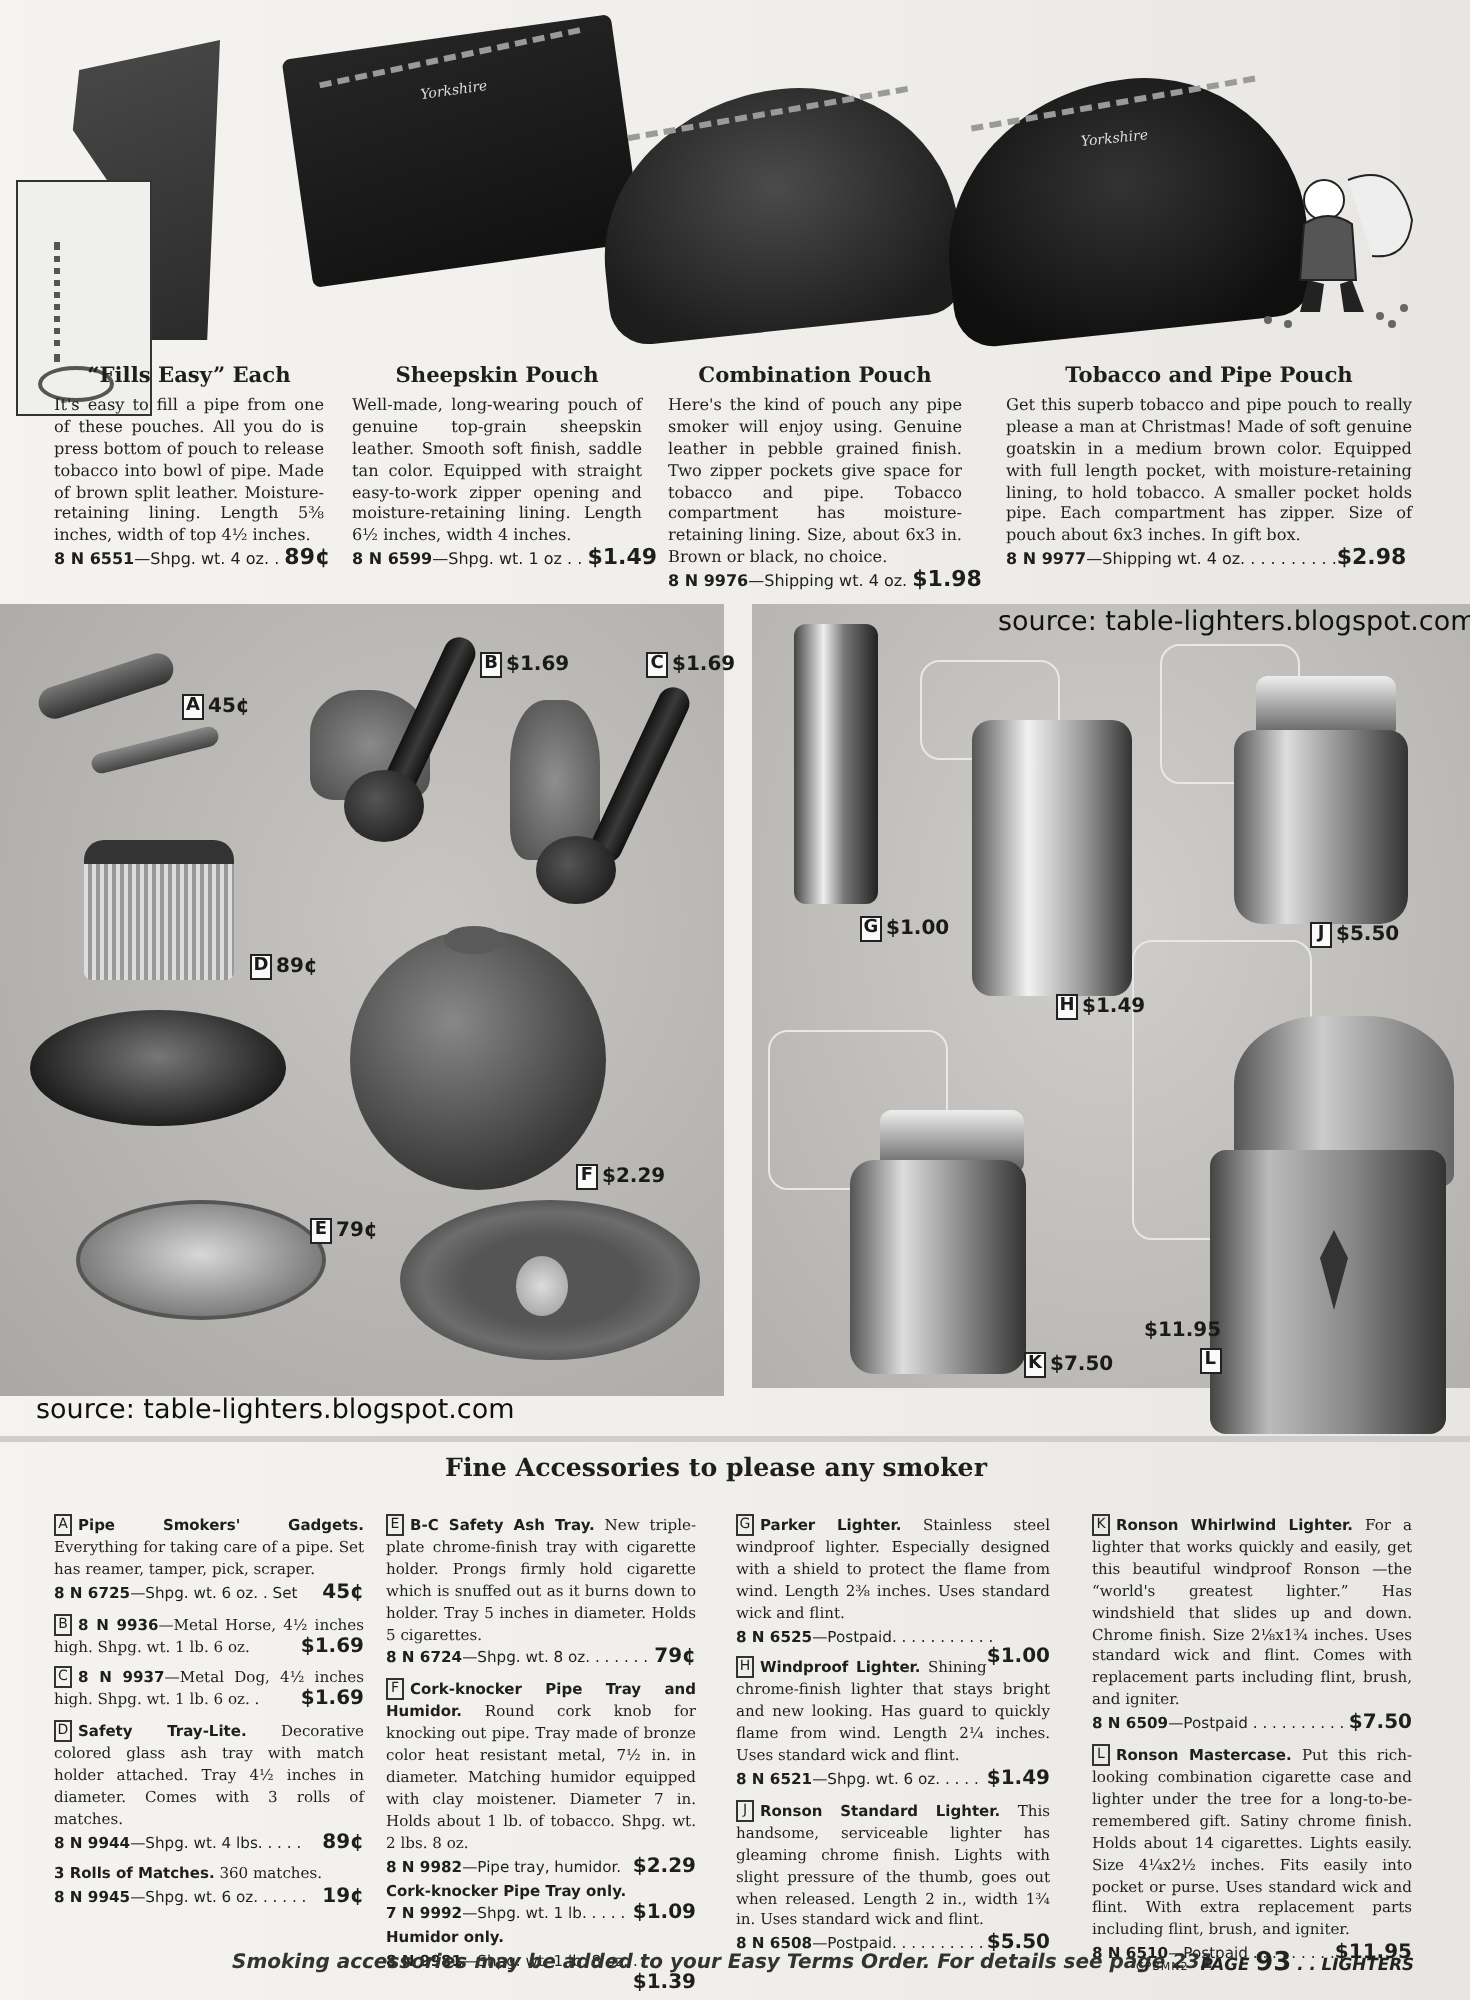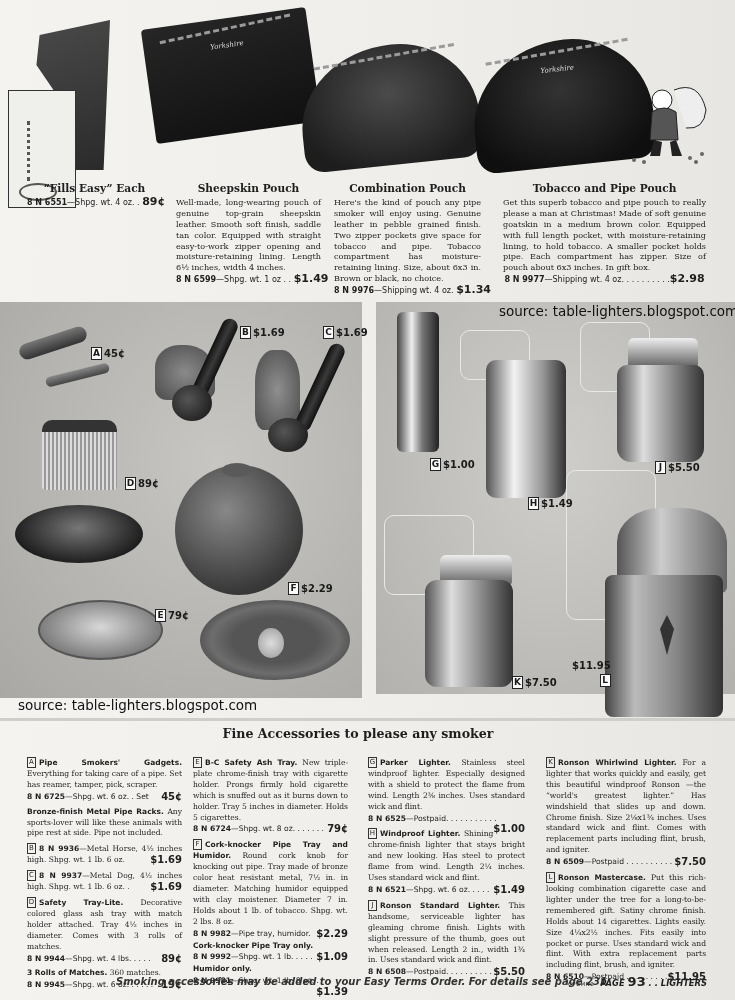--- a/index.html
+++ b/index.html
@@ -22,21 +22,21 @@
   .pouch.sheep { left: 148px; top: 18px; width: 166px; height: 115px; background: linear-gradient(170deg,#262626,#101010); transform: rotate(-8deg); border-radius: 4px; }
   .pouch.combo { left: 300px; top: 45px; width: 178px; height: 120px; background: radial-gradient(ellipse at 50% 40%, #4b4b4b, #1d1d1d 80%); border-radius: 60% 50% 12% 12% / 75% 70% 18% 18%; transform: rotate(-6deg); }
   .pouch.tobacco { left: 472px; top: 40px; width: 180px; height: 126px; background: radial-gradient(ellipse at 50% 40%, #333, #0f0f0f 80%); border-radius: 60% 50% 12% 12% / 75% 70% 18% 18%; transform: rotate(-6deg); }
   .zip { position:absolute; left: 10%; top: 8%; width: 80%; height: 4px; border-top: 3px dashed #9a9a9a; transform: rotate(-4deg); }
   .brand { position:absolute; left: 40%; top: 20%; color:#ddd; font-style: italic; font-size: 7px; font-family: "DejaVu Serif", serif; }
   .santa { position:absolute; left: 624px; top: 70px; width: 90px; height: 95px; }
 
   
   .pouch-desc { position: absolute; top: 183px; font-size: 8.1px; line-height: 10.9px; text-align: justify; }
   .pouch-desc h3 { font-size: 10.6px; text-align: center; margin-bottom: 3px; font-weight: bold; }
-  .pouch-desc .order { font-family: "DejaVu Sans", "Liberation Sans", sans-serif; font-size: 8px; margin-top: 1px; text-align: center; white-space: nowrap; }
+  .pouch-desc .order { font-family: "DejaVu Sans", "Liberation Sans", sans-serif; font-size: 8px; margin-top: 1px; text-align: left; white-space: nowrap; }
   .pouch-desc .order .price { font-weight: bold; font-size: 11px; }
   .pd-1 { left: 27px; width: 135px; }
   .pd-2 { left: 176px; width: 145px; }
   .pd-3 { left: 334px; width: 147px; }
   .pd-4 { left: 503px; width: 203px; }
 
   
   .panel { position: absolute; background: #b9b8b4; overflow: hidden; }
   .panel.left { left: 0; top: 302px; width: 362px; height: 396px; background: radial-gradient(ellipse at 60% 40%, #c7c6c2 0%, #a9a8a4 100%); }
   .panel.right { left: 376px; top: 302px; width: 359px; height: 392px; background: radial-gradient(ellipse at 50% 40%, #cfcecb 0%, #b2b1ad 100%); }
@@ -132,31 +132,32 @@
           <circle cx="20" cy="92" r="2"></circle>
           <circle cx="66" cy="88" r="2"></circle>
           <circle cx="78" cy="84" r="2"></circle>
           <circle cx="72" cy="92" r="2"></circle>
         </g>
     </svg>
   </div>
 
   <div class="pouch-desc pd-1">
     <h3>“Fills Easy” Each</h3>
+    <div>It's easy to fill a pipe from one of these pouches. All you do is press bottom of pouch to release tobacco into bowl of pipe. Made of brown split leather. Moisture-retaining lining. Length 5⅜ inches, width of top 4½ inches.</div>
     <div class="order"><b>8 N 6551</b><span>—Shpg. wt. 4 oz. .</span> <span class="price">89¢</span></div>
   </div>
   <div class="pouch-desc pd-2">
     <h3>Sheepskin Pouch</h3>
     <div>Well-made, long-wearing pouch of genuine top-grain sheepskin leather. Smooth soft finish, saddle tan color. Equipped with straight easy-to-work zipper opening and moisture-retaining lining. Length 6½ inches, width 4 inches.</div>
     <div class="order"><b>8 N 6599</b><span>—Shpg. wt. 1 oz . .</span> <span class="price">$1.49</span></div>
   </div>
   <div class="pouch-desc pd-3">
     <h3>Combination Pouch</h3>
     <div>Here's the kind of pouch any pipe smoker will enjoy using. Genuine leather in pebble grained finish. Two zipper pockets give space for tobacco and pipe. Tobacco compartment has moisture-retaining lining. Size, about 6x3 in. Brown or black, no choice.</div>
-    <div class="order"><b>8 N 9976</b><span>—Shipping wt. 4 oz.</span> <span class="price">$1.34</span></div>
+    <div class="order"><b>8 N 9976</b><span>—Shipping wt. 4 oz.</span> <span class="price">$1.98</span></div>
   </div>
   <div class="pouch-desc pd-4">
     <h3>Tobacco and Pipe Pouch</h3>
     <div>Get this superb tobacco and pipe pouch to really please a man at Christmas! Made of soft genuine goatskin in a medium brown color. Equipped with full length pocket, with moisture-retaining lining, to hold tobacco. A smaller pocket holds pipe. Each compartment has zipper. Size of pouch about 6x3 inches. In gift box.</div>
     <div class="order"><b>8 N 9977</b><span>—Shipping wt. 4 oz. . . . . . . . . .</span><span class="price">$2.98</span></div>
   </div>
 
   <div class="panel left"></div>
   <div class="obj gadget1"></div>
   <div class="obj gadget2"></div>
@@ -241,24 +242,20 @@
 
   <div class="section-title">Fine Accessories to please any smoker</div>
 
   <div class="col col-1">
     <div class="item">
       <span class="letter">A</span><span class="head">Pipe Smokers' Gadgets.</span>
       <p>Everything for taking care of a pipe. Set has reamer, tamper, pick, scraper.</p>
       <span class="order-line"><span class="code">8 N 6725</span><span>—Shpg. wt. 6 oz. . Set</span><span class="price">45¢</span></span>
     </div>
     <div class="item">
-      <span class="head">Bronze-finish Metal Pipe Racks.</span>
-      <p>Any sports-lover will like these animals with pipe rest at side. Pipe not included.</p>
-    </div>
-    <div class="item">
       <span class="letter">B</span><b style="font-family:'DejaVu Sans',sans-serif">8 N 9936</b><span>—Metal Horse, 4½ inches high. Shpg. wt. 1 lb. 6 oz.</span><span class="price" style="font-family:'DejaVu Sans',sans-serif;font-weight:bold;font-size:10px;float:right">$1.69</span>
     </div>
     <div class="item">
       <span class="letter">C</span><b style="font-family:'DejaVu Sans',sans-serif">8 N 9937</b><span>—Metal Dog, 4½ inches high. Shpg. wt. 1 lb. 6 oz. .</span><span class="price" style="font-family:'DejaVu Sans',sans-serif;font-weight:bold;font-size:10px;float:right">$1.69</span>
     </div>
     <div class="item">
       <span class="letter">D</span><span class="head">Safety Tray-Lite.</span>
       <p>Decorative colored glass ash tray with match holder attached. Tray 4½ inches in diameter. Comes with 3 rolls of matches.</p>
       <span class="order-line"><span class="code">8 N 9944</span><span>—Shpg. wt. 4 lbs. . . . .</span><span class="price">89¢</span></span>
     </div>
@@ -273,35 +270,35 @@
     <div class="item">
       <span class="letter">E</span><span class="head">B-C Safety Ash Tray.</span>
       <p>New triple-plate chrome-finish tray with cigarette holder. Prongs firmly hold cigarette which is snuffed out as it burns down to holder. Tray 5 inches in diameter. Holds 5 cigarettes.</p>
       <span class="order-line"><span class="code">8 N 6724</span><span>—Shpg. wt. 8 oz. . . . . . .</span><span class="price">79¢</span></span>
     </div>
     <div class="item">
       <span class="letter">F</span><span class="head">Cork-knocker Pipe Tray and Humidor.</span>
       <p>Round cork knob for knocking out pipe. Tray made of bronze color heat resistant metal, 7½ in. in diameter. Matching humidor equipped with clay moistener. Diameter 7 in. Holds about 1 lb. of tobacco. Shpg. wt. 2 lbs. 8 oz.</p>
       <span class="order-line"><span class="code">8 N 9982</span><span>—Pipe tray, humidor.</span><span class="price">$2.29</span></span>
       <span class="sub-head">Cork-knocker Pipe Tray only.</span>
-      <span class="order-line"><span class="code">8 N 9992</span><span>—Shpg. wt. 1 lb. . . . .</span><span class="price">$1.09</span></span>
+      <span class="order-line"><span class="code">7 N 9992</span><span>—Shpg. wt. 1 lb. . . . .</span><span class="price">$1.09</span></span>
       <span class="sub-head">Humidor only.</span>
       <span class="order-line"><span class="code">8 N 9981</span><span>—Shpg. wt. 1 lb. 8 oz. .</span><span class="price">$1.39</span></span>
     </div>
   </div>
 
   <div class="col col-3">
     <div class="item">
       <span class="letter">G</span><span class="head">Parker Lighter.</span>
       <p>Stainless steel windproof lighter. Especially designed with a shield to protect the flame from wind. Length 2⅜ inches. Uses standard wick and flint.</p>
       <span class="order-line"><span class="code">8 N 6525</span><span>—Postpaid. . . . . . . . . . .</span><span class="price">$1.00</span></span>
     </div>
     <div class="item">
       <span class="letter">H</span><span class="head">Windproof Lighter.</span>
-      <p>Shining chrome-finish lighter that stays bright and new looking. Has steel to protect flame from wind. Length 2¼ inches. Uses standard wick and flint.</p>
+      <p>Shining chrome-finish lighter that stays bright and new looking. Has guard to quickly flame from wind. Length 2¼ inches. Uses standard wick and flint.</p>
       <span class="order-line"><span class="code">8 N 6521</span><span>—Shpg. wt. 6 oz. . . . .</span><span class="price">$1.49</span></span>
     </div>
     <div class="item">
       <span class="letter">J</span><span class="head">Ronson Standard Lighter.</span>
       <p>This handsome, serviceable lighter has gleaming chrome finish. Lights with slight pressure of the thumb, goes out when released. Length 2 in., width 1¾ in. Uses standard wick and flint.</p>
       <span class="order-line"><span class="code">8 N 6508</span><span>—Postpaid. . . . . . . . . .</span><span class="price">$5.50</span></span>
     </div>
   </div>
 
   <div class="col col-4">

